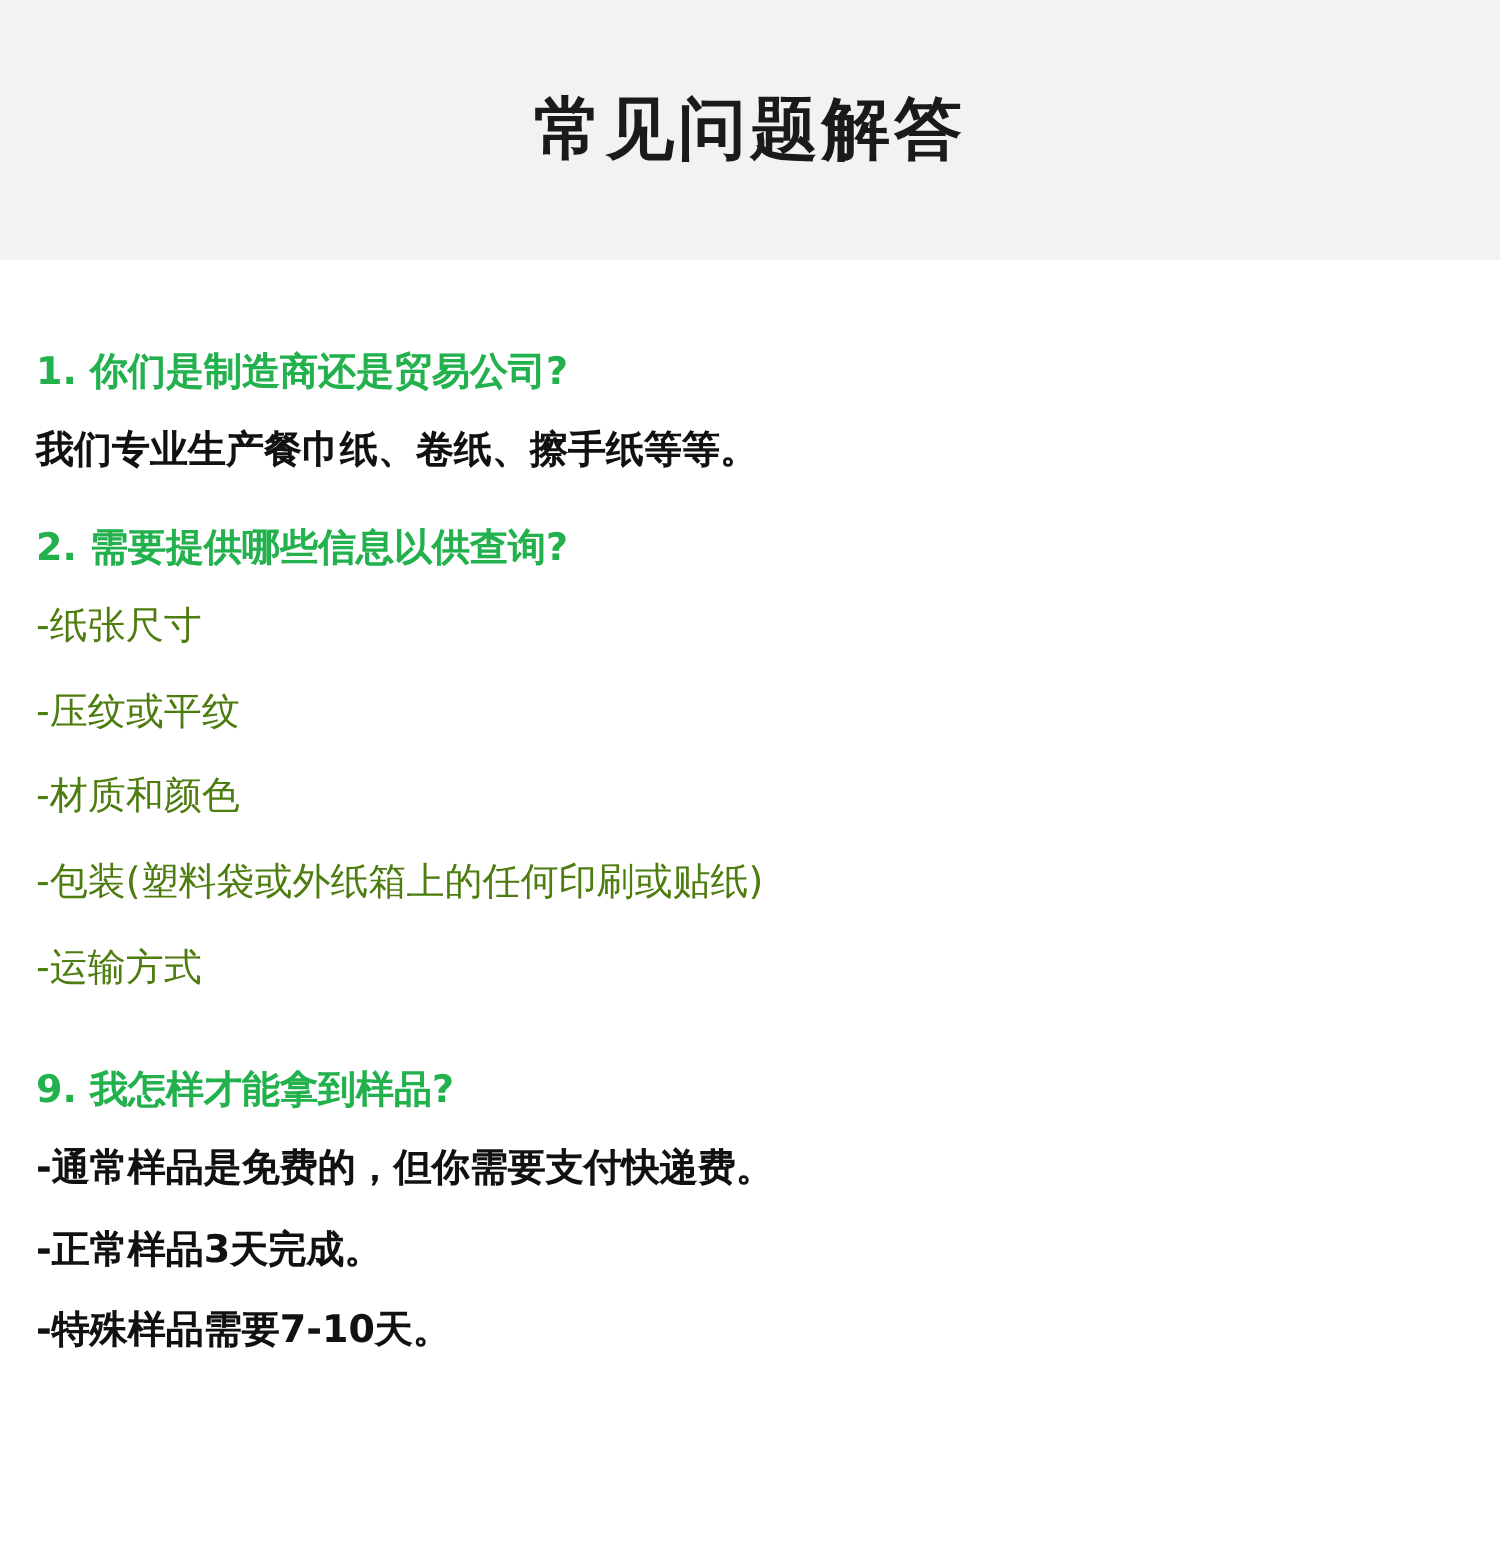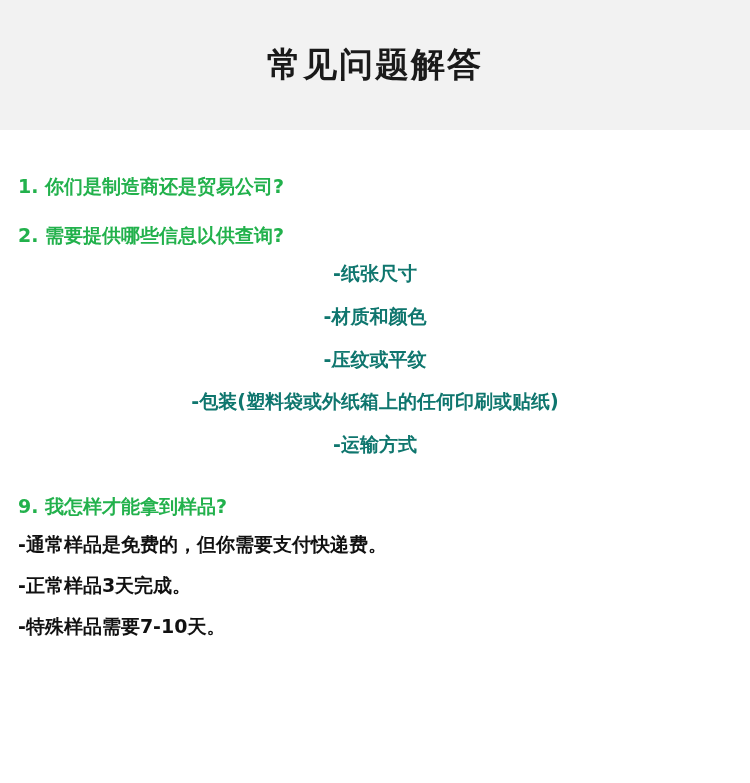--- a/index.html
+++ b/index.html
@@ -53,27 +53,26 @@
     font-weight: bold;
     line-height: 1.35;
     margin: 0 0 18px 0;
   }
   .bullet-list {
     list-style: none;
     margin: 0;
     padding: 0;
   }
   .bullet-item {
-    color: #0f766e;
+    color: #4d7c0f;
     font-size: 19px;
-    font-weight: bold;
+    font-weight: normal;
     line-height: 1.35;
     margin: 0 0 17px 0;
     white-space: nowrap;
-    text-align: center;
   }
   .block2 {
     margin-bottom: 36px;
   }
   .block3 .answer-line {
     margin-bottom: 15px;
   }
 </style>
 </head>
 <body>
@@ -81,28 +80,29 @@
 <div id="page">
 
   <div class="header-band">
     <div class="header-title">常见问题解答</div>
   </div>
 
   <div class="content">
 
     <div class="qa-block">
       <p class="question">1. 你们是制造商还是贸易公司?</p>
+      <p class="answer-line">我们专业生产餐巾纸、卷纸、擦手纸等等。</p>
     </div>
 
     <div class="qa-block block2">
       <p class="question">2. 需要提供哪些信息以供查询?</p>
       <ul class="bullet-list">
         <li class="bullet-item">-纸张尺寸</li>
+        <li class="bullet-item">-压纹或平纹</li>
         <li class="bullet-item">-材质和颜色</li>
-        <li class="bullet-item">-压纹或平纹</li>
         <li class="bullet-item">-包装(塑料袋或外纸箱上的任何印刷或贴纸)</li>
         <li class="bullet-item">-运输方式</li>
       </ul>
     </div>
 
     <div class="qa-block block3">
       <p class="question">9. 我怎样才能拿到样品?</p>
       <p class="answer-line">-通常样品是免费的，但你需要支付快递费。</p>
       <p class="answer-line">-正常样品3天完成。</p>
       <p class="answer-line">-特殊样品需要7-10天。</p>

